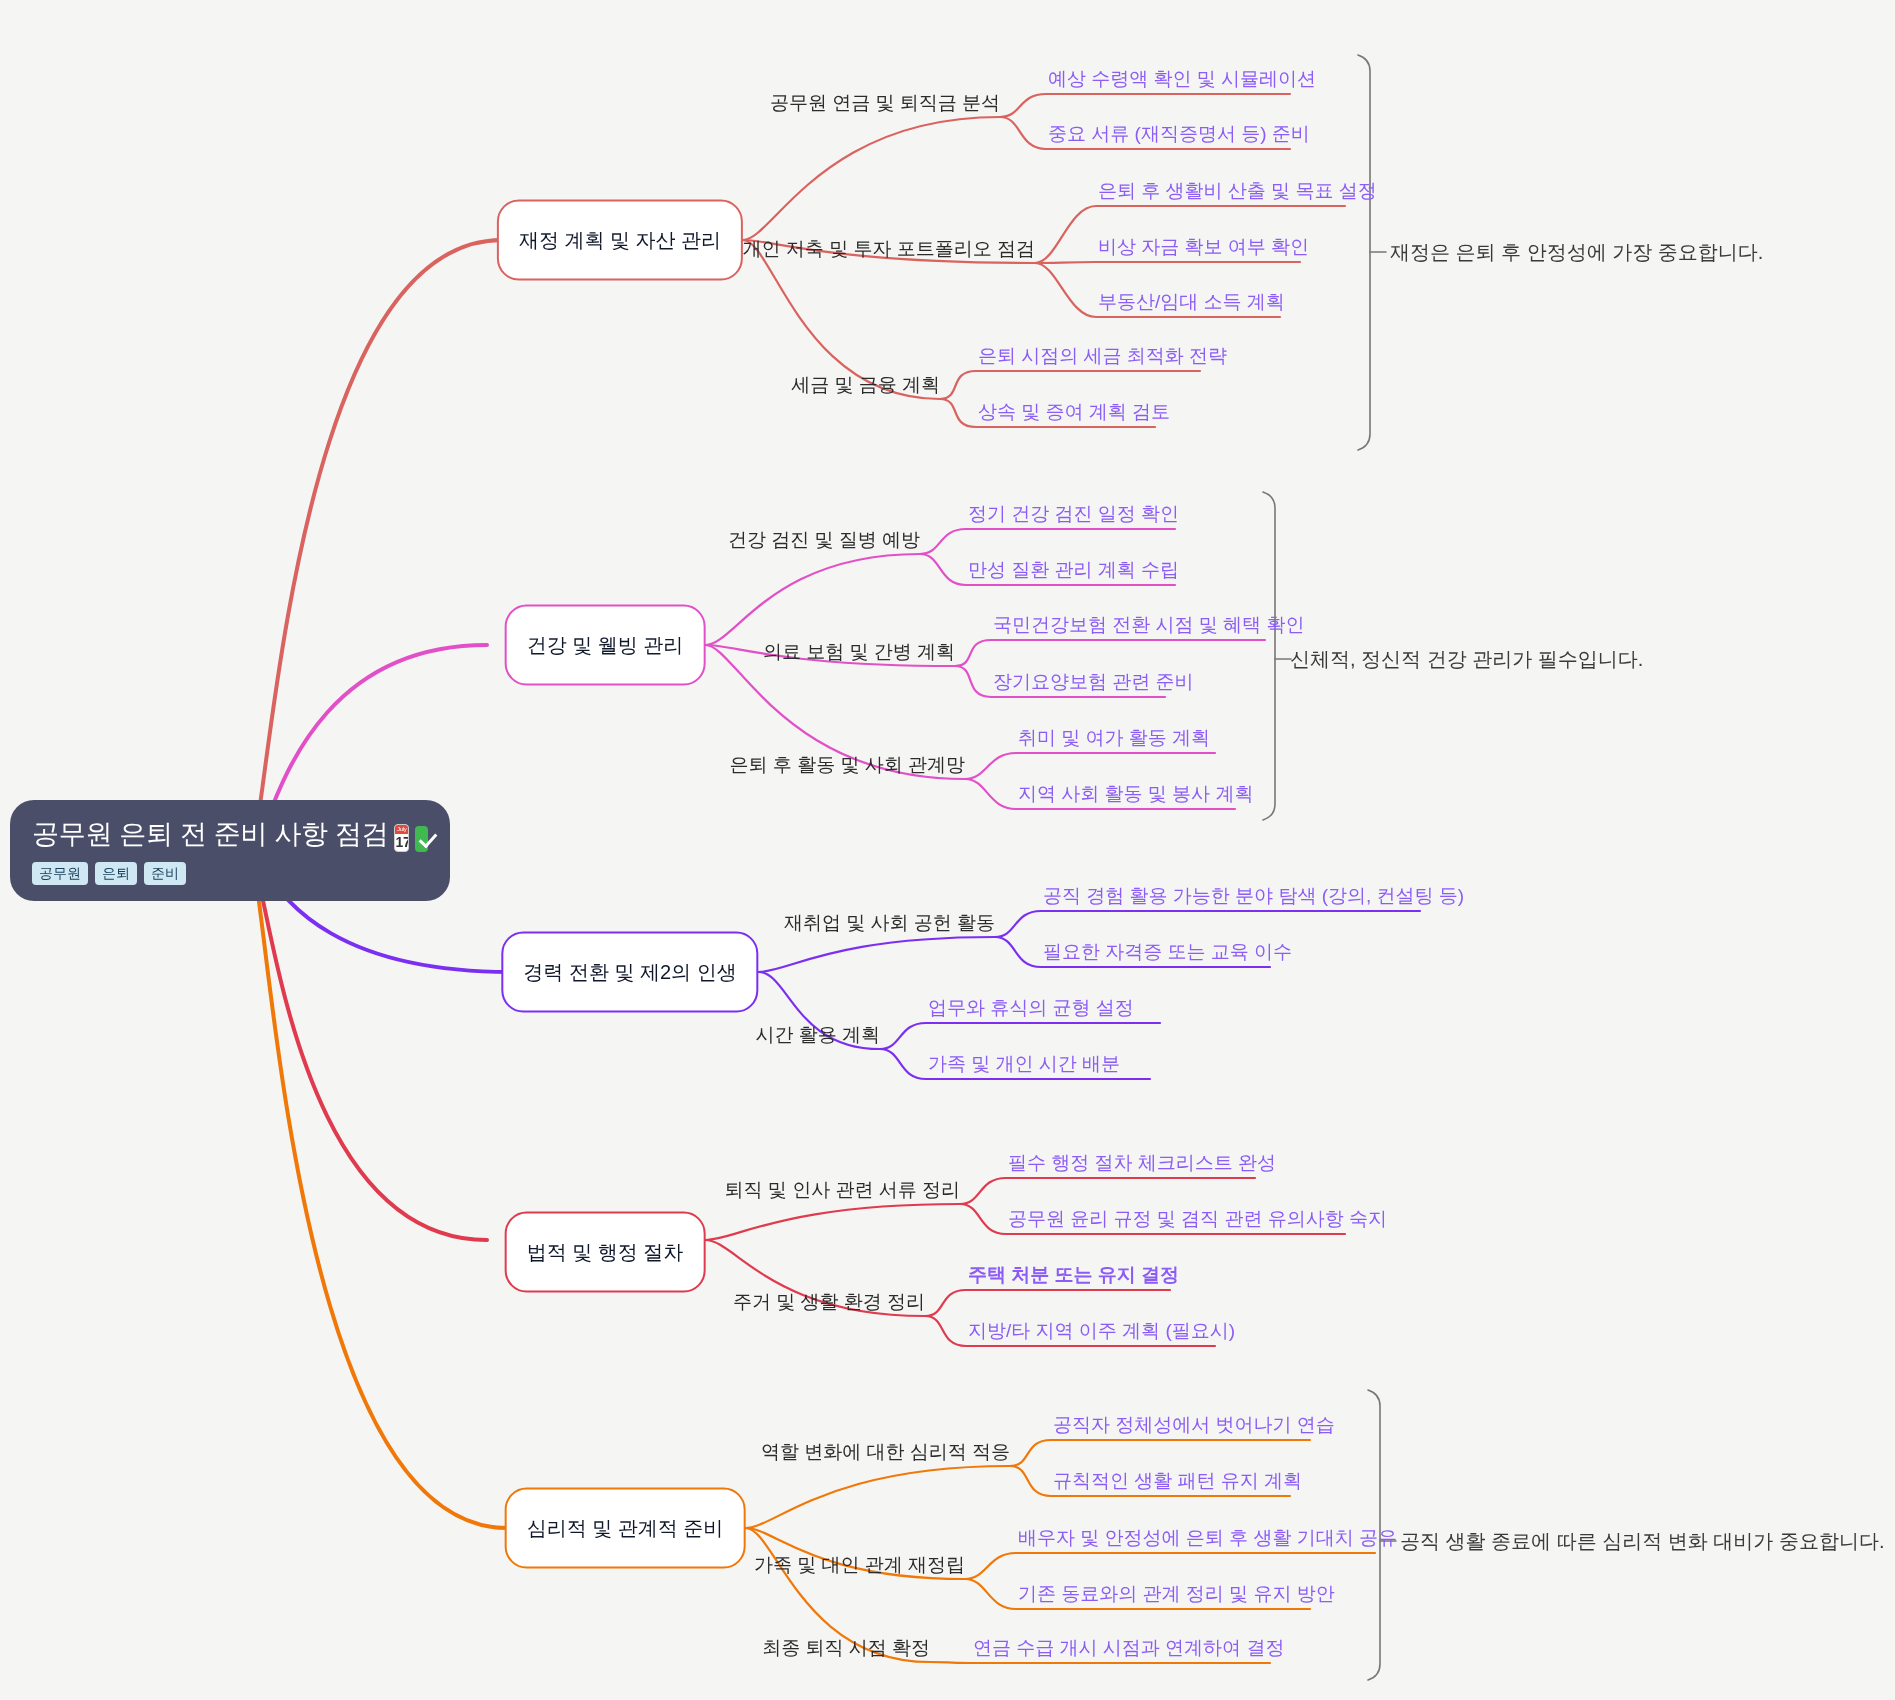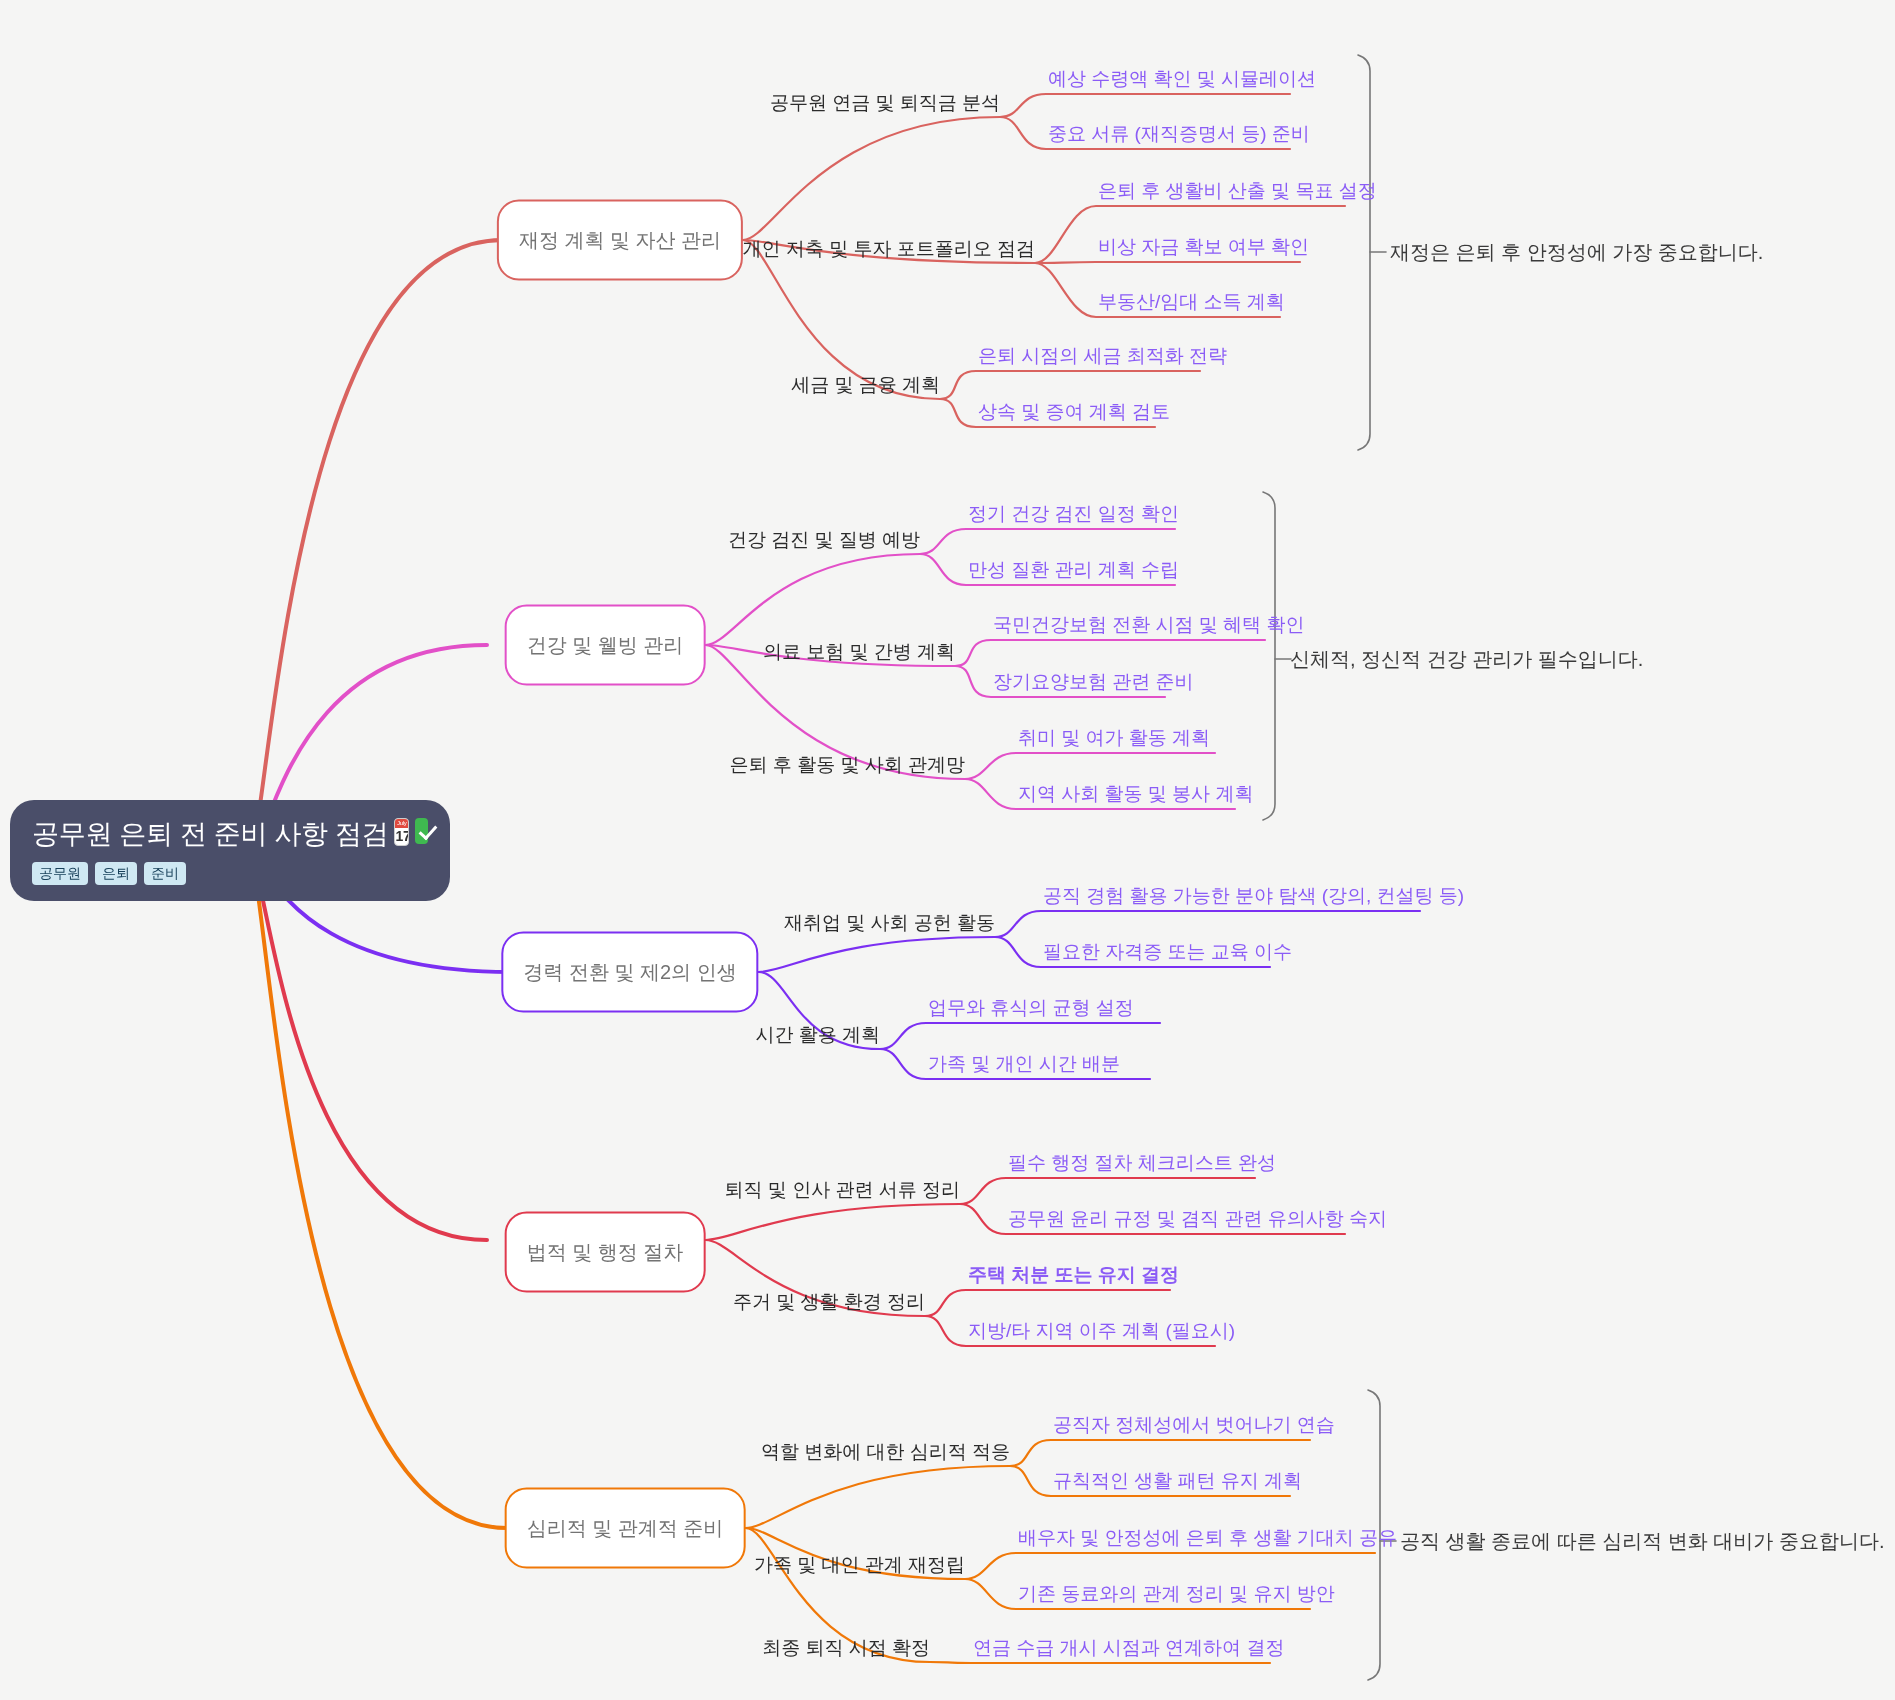--- a/index.html
+++ b/index.html
@@ -22,21 +22,21 @@
     box-sizing:border-box;
     background:#4a4e69;
     border-radius:24px;
     padding:18px 22px 16px 22px;
     color:#ffffff;
   }
   .root-title{
     font-size:27px;
     letter-spacing:-0.3px;
     line-height:1.25;
-    display:flex;align-items:flex-start;gap:6px;
+    display:flex;align-items:flex-end;gap:6px;
   }
   .cal-ico{
     display:inline-block;width:26px;height:26px;border-radius:4px;
     background:#fff;border:1px solid #ccc;position:relative;overflow:hidden;
     vertical-align:middle;
   }
   .cal-ico::before{
     content:"July";position:absolute;left:0;right:0;top:0;height:9px;
     background:#e04a3f;color:#fff;font-size:6px;line-height:9px;text-align:center;
     font-family:"Liberation Sans",sans-serif;
@@ -59,21 +59,21 @@
     font-size:14px;border-radius:4px;padding:2px 7px;line-height:1.35;
   }
 
   
   .lvl1{
     background:#ffffff;
     border:2.5px solid #000;
     border-radius:22px;
     padding:25px 20px;
     font-size:20px;
-    color:#737373;
+    color:#0f172a;
     transform:translate(-50%,-50%);
   }
   
   .lvl2{font-size:19px;color:#2b2b2b;transform:translate(-100%,-50%);}
   .lvl3{font-size:19px;color:#8b5cf6;transform:translate(0,-50%);}
   .note{font-size:20px;color:#3a3a3a;transform:translate(0,-50%);}
 </style>
 </head>
 <body>
 

